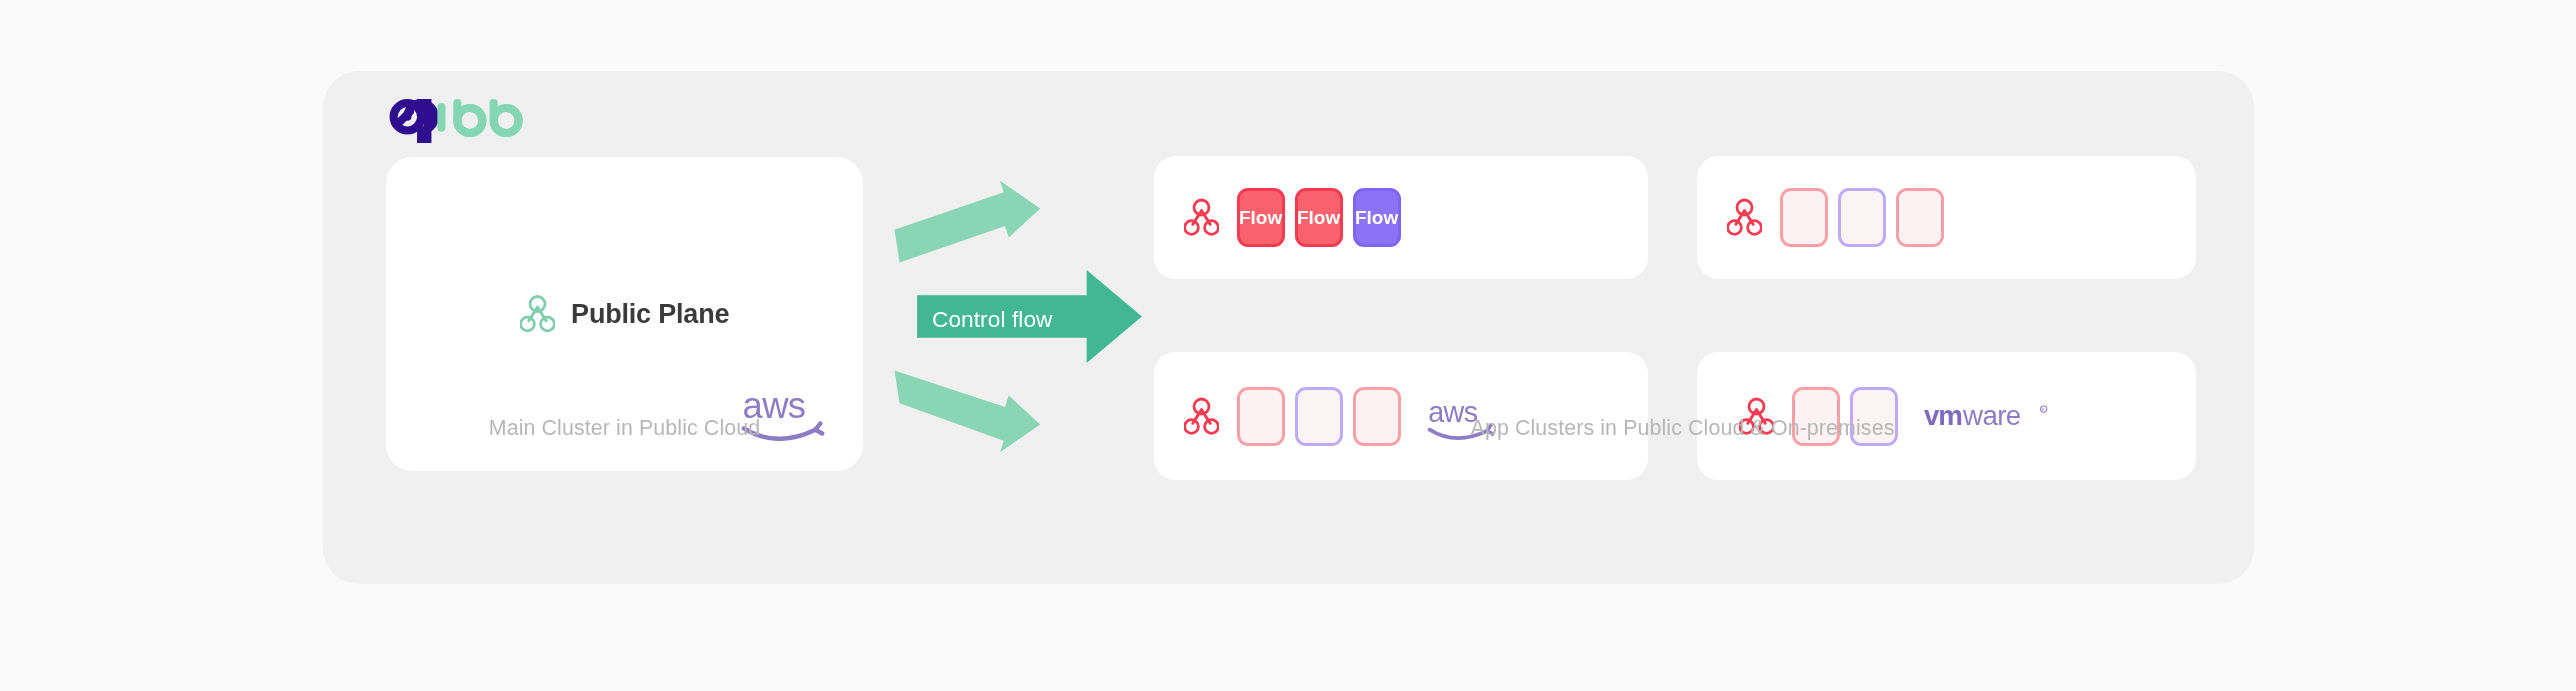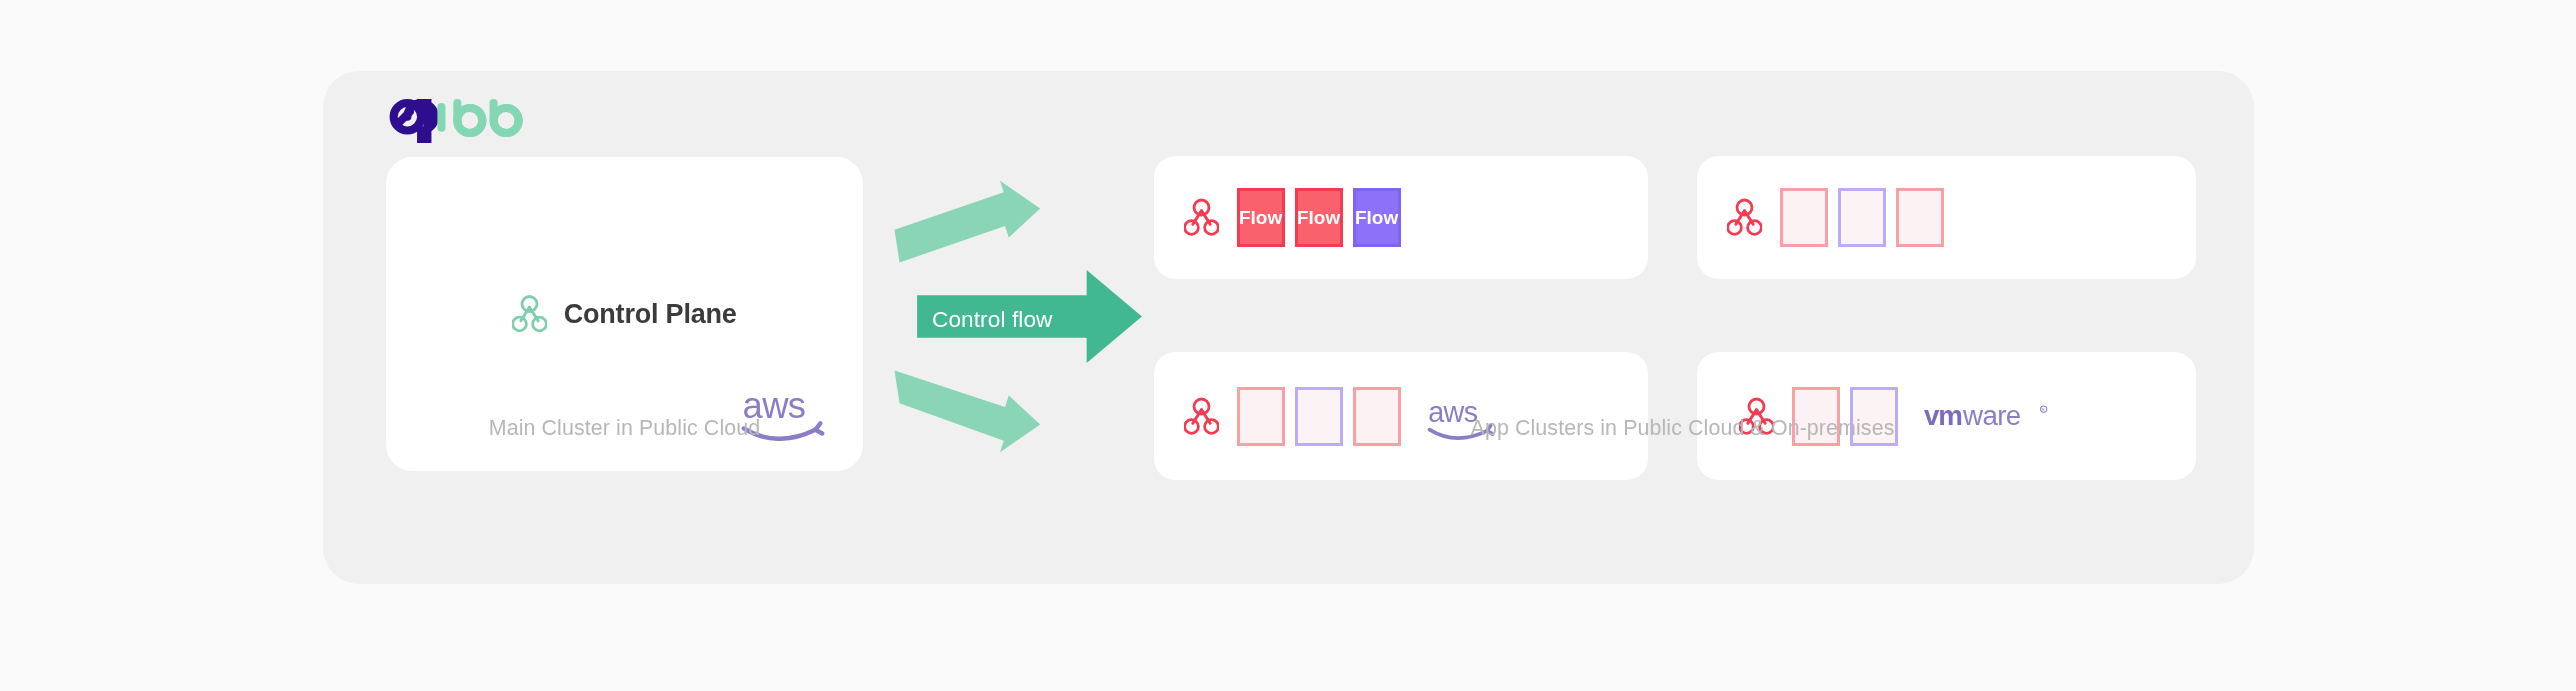--- a/index.html
+++ b/index.html
@@ -111,21 +111,21 @@
   .cc-r2c1 { left: 831px; top: 281px; width: 494px; height: 128px; }
   .cc-r2c2 { left: 1374px; top: 281px; width: 499px; height: 128px; padding-left: 42px; }
 
   .cluster-icon { flex: 0 0 auto; width: 35px; height: 39px; }
 
   .node-row { display: flex; align-items: center; gap: 10px; }
 
   .flow-box {
     width: 48px;
     height: 59px;
-    border-radius: 0;
+    border-radius: 11px;
     box-sizing: border-box;
     display: flex;
     align-items: center;
     justify-content: center;
     font-size: 19px;
     font-weight: bold;
     color: #ffffff;
     border: 3.8px solid transparent;
   }
   .flow-box.filled-red   { background: #f9626c; border-color: #f43b52; }
@@ -174,21 +174,21 @@
     <div class="cp-center">
       <span class="cluster-icon">
         <svg viewBox="0 0 56 62" width="35" height="39">
           <line x1="28" y1="20" x2="14" y2="42" stroke="#7fcfae" stroke-width="4.5" stroke-linecap="round"></line>
           <line x1="28" y1="20" x2="42" y2="42" stroke="#7fcfae" stroke-width="4.5" stroke-linecap="round"></line>
           <circle cx="28" cy="15" r="12" fill="none" stroke="#7fcfae" stroke-width="4.5"></circle>
           <circle cx="12" cy="47" r="11" fill="none" stroke="#7fcfae" stroke-width="4.5"></circle>
           <circle cx="44" cy="47" r="11" fill="none" stroke="#7fcfae" stroke-width="4.5"></circle>
         </svg>
       </span>
-      <span class="cp-title">Control Plane</span>
+      <span class="cp-title">Public Plane</span>
     </div>
     <span class="cp-aws">
       <svg viewBox="0 0 140 94" width="88" height="59">
         <text x="4" y="58" font-family="Liberation Sans, sans-serif" font-size="58" fill="#8d7cc6" letter-spacing="-1">aws</text>
         <path d="M6 74 Q58 106 120 76" fill="none" stroke="#8d7cc6" stroke-width="7" stroke-linecap="round"></path>
         <path d="M120 76 L128 66 M120 76 L131 82" fill="none" stroke="#8d7cc6" stroke-width="7" stroke-linecap="round"></path>
       </svg>
     </span>
   </div>
 

